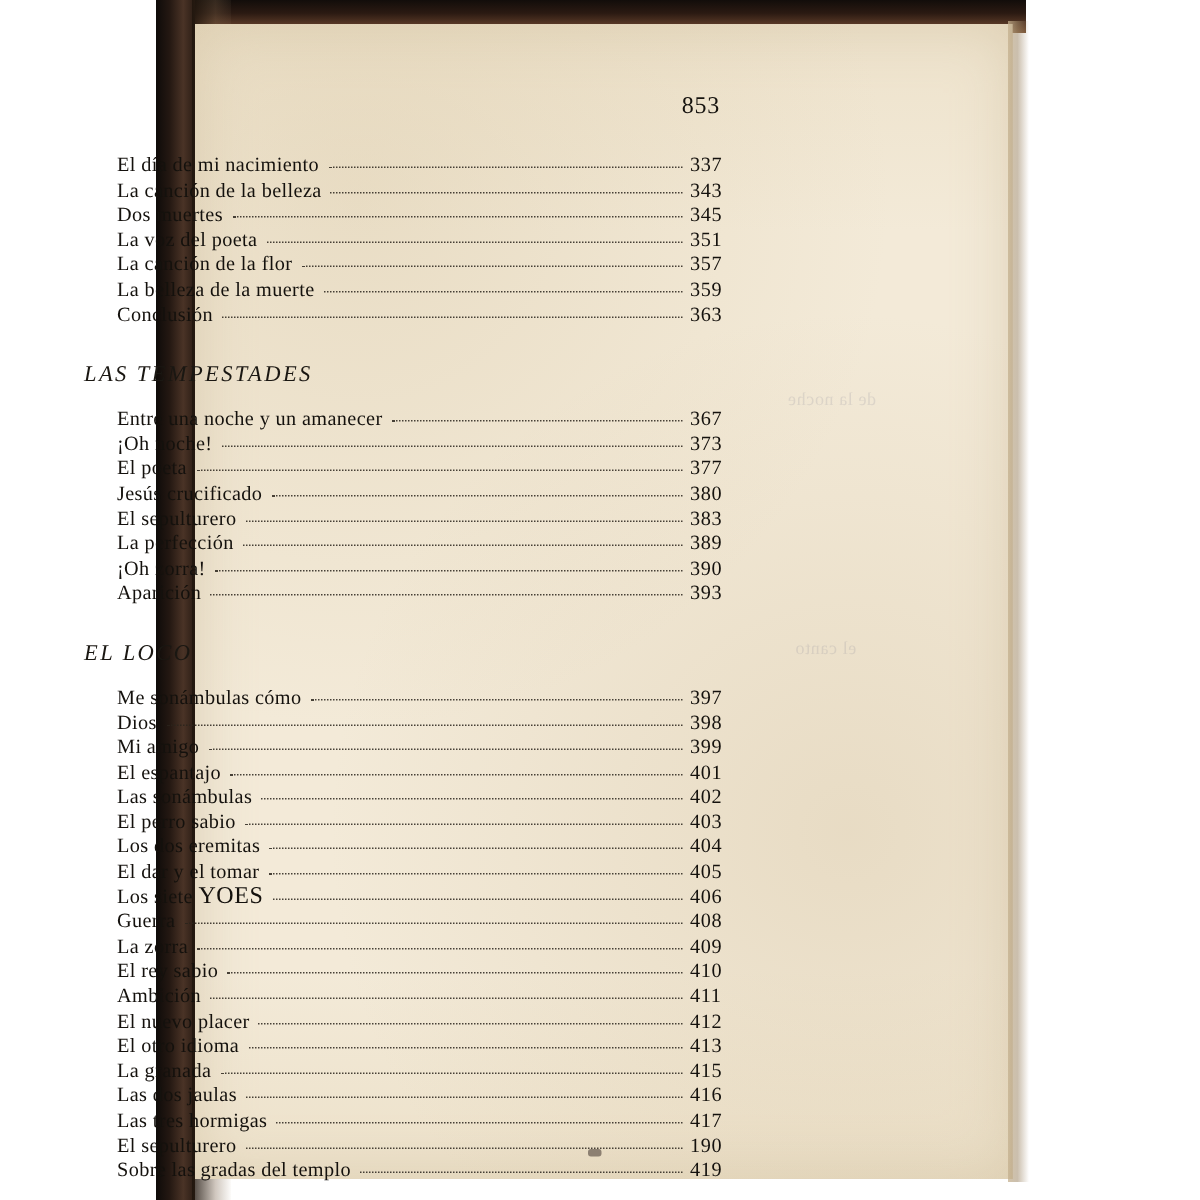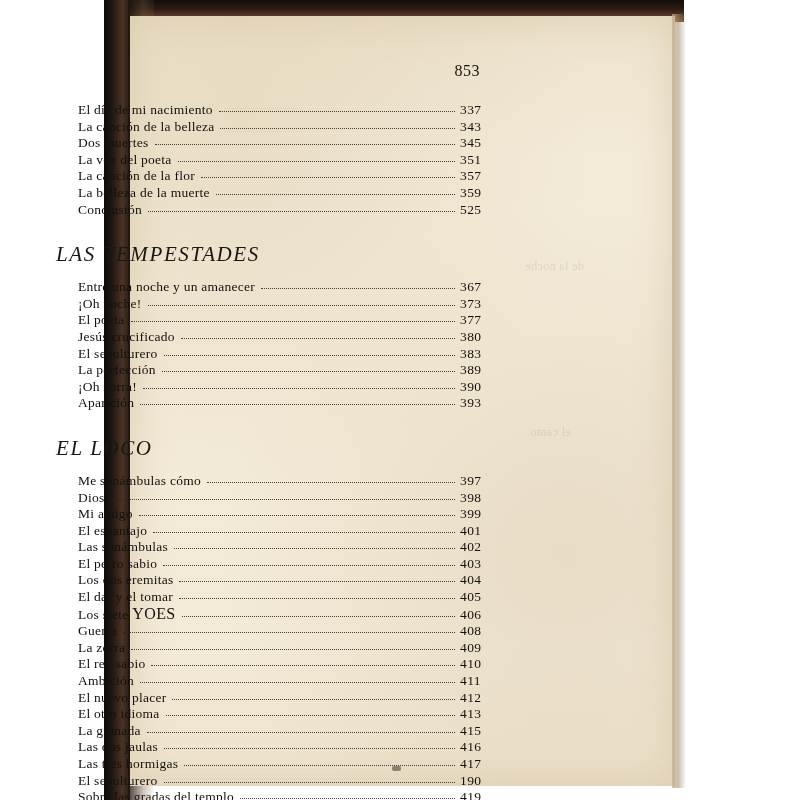--- a/index.html
+++ b/index.html
@@ -88,21 +88,21 @@
     text-align: right;
     font-weight: normal;
     font-size: 16px;
     letter-spacing: 0.5px;
     padding-right: 6px;
     margin-bottom: 22px;
     color: #15120e;
   }
   .section-head {
     font-style: italic;
-    font-size: 21px;
+    font-size: 15px;
     letter-spacing: 1.6px;
     margin: 24px 0 12px 0;
     padding-left: 0px;
     color: #1a1712;
   }
   .entries {
     padding-left: 22px;
   }
   .entry {
     display: flex;
@@ -196,21 +196,21 @@
             <span class="page-no">357</span>
           </div>
           <div class="entry">
             <span class="title">La belleza de la muerte</span>
             <span class="leader"></span>
             <span class="page-no">359</span>
           </div>
           <div class="entry">
             <span class="title">Conclusión</span>
             <span class="leader"></span>
-            <span class="page-no">525</span>
+            <span class="page-no">363</span>
           </div>
         </div>
         <div class="section-head">LAS TEMPESTADES</div>
         <div class="entries">
           <div class="entry">
             <span class="title">Entre una noche y un amanecer</span>
             <span class="leader"></span>
             <span class="page-no">367</span>
           </div>
           <div class="entry">

